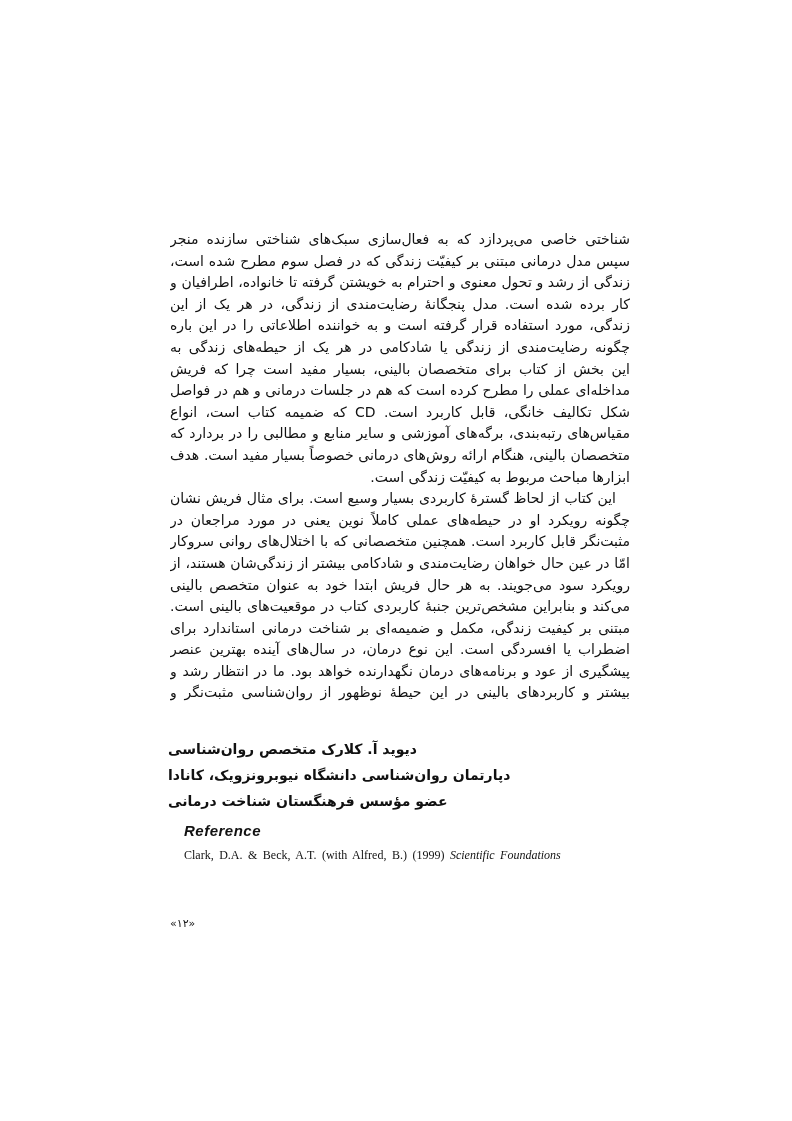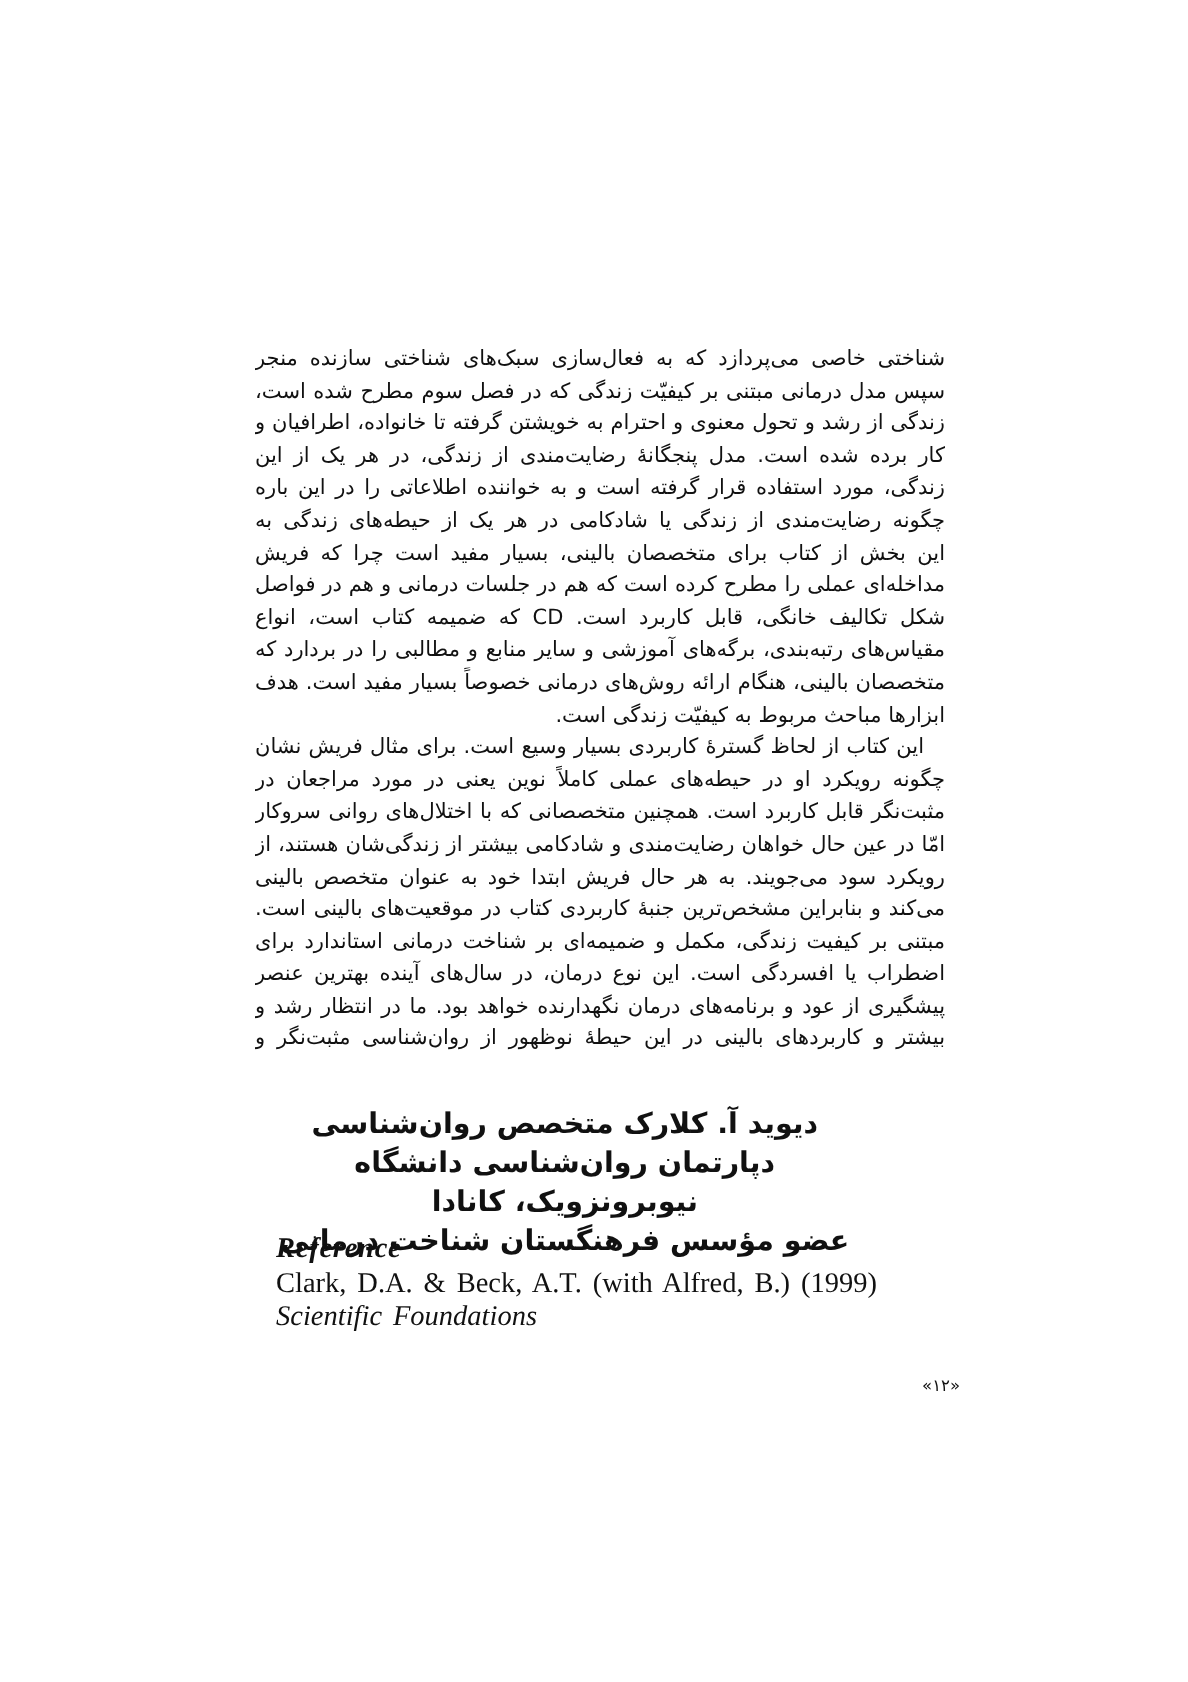--- a/index.html
+++ b/index.html
@@ -40,62 +40,62 @@
     padding-right: 58px;
   }
   .bline.indent-first {
     padding-right: 14px;
   }
 
   
   .signature {
     position: absolute;
     top: 736px;
-    left: 184px;
+    left: 168px;
     width: 460px;
     box-sizing: border-box;
     padding-right: 75px;
     direction: rtl;
-    text-align: center;
-    font-size: 19px;
+    text-align: left;
+    font-size: 14px;
     font-weight: bold;
     line-height: 26px;
   }
 
   
   .ref-heading {
     position: absolute;
     top: 822px;
     left: 184px;
-    font-family: Liberation Serif, serif;
+    font-family: Liberation Sans, sans-serif;
     font-style: italic;
     font-weight: bold;
-    font-size: 19px;
+    font-size: 15px;
     letter-spacing: 0.5px;
   }
   .citation {
     position: absolute;
     top: 845px;
     left: 174px;
     width: 462px;
     font-family: "Liberation Serif", "DejaVu Serif", serif;
-    font-size: 19px;
+    font-size: 12px;
     line-height: 21.5px;
     word-spacing: 2.5px;
   }
   .citation .c-line1 { padding-left: 10px; }
   .citation .italic { font-style: italic; }
 
   
   .page-number {
     position: absolute;
     top: 917px;
     left: 170px;
     width: 470px;
-    text-align: right;
+    text-align: left;
     direction: rtl;
     font-size: 11px;
     color: #111111;
   }
 </style>
 </head>
 <body>
 
 <div id="page">
 

